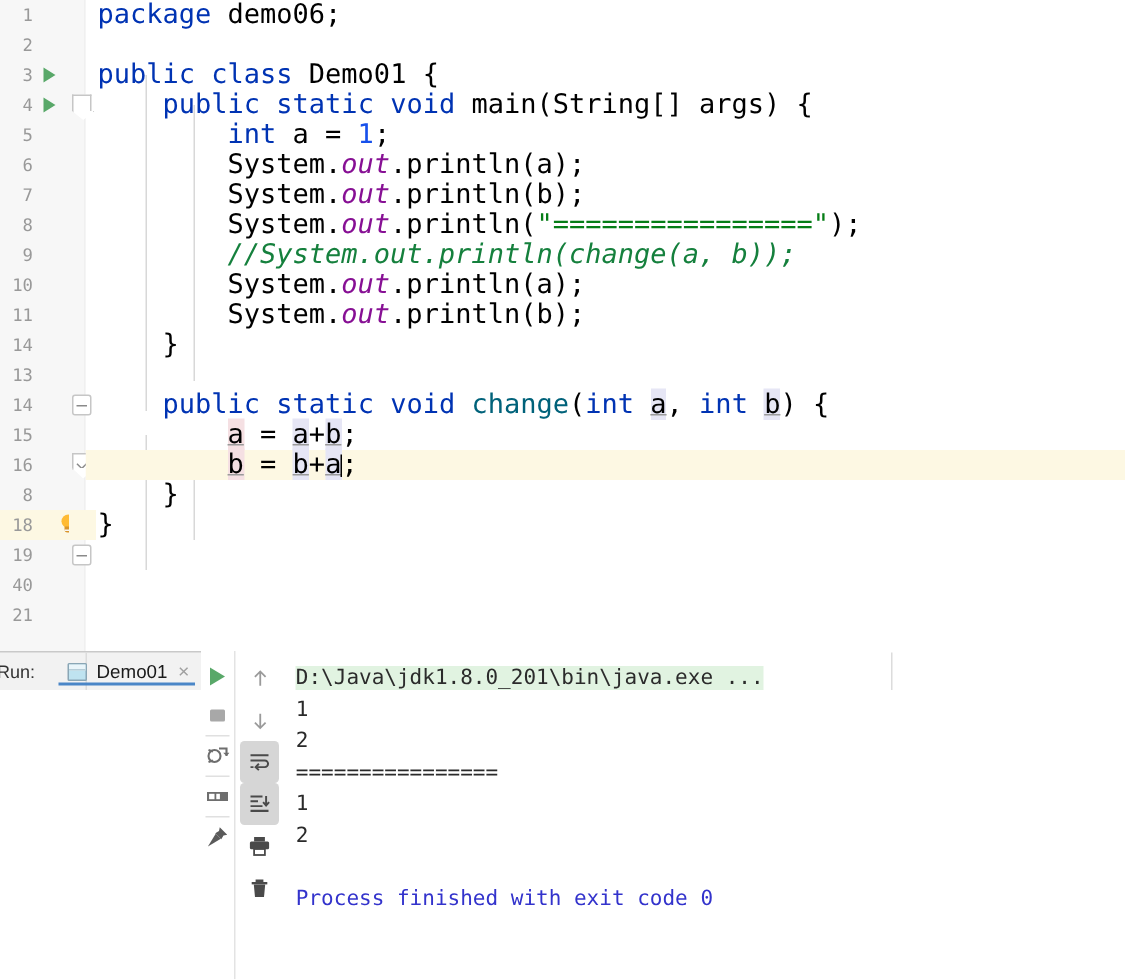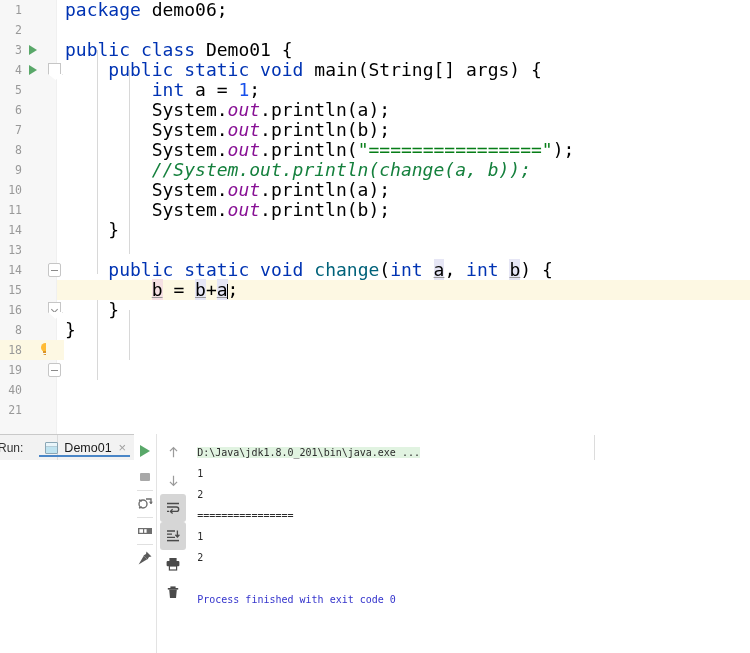--- a/index.html
+++ b/index.html
@@ -220,21 +220,21 @@
   .tbsep { width: 16px; height:1px; background:#e0e0e0; }
 
   .console {
     flex:1; padding: 8px 0 0 8px;
     overflow: hidden;
     position: relative;
   }
   .cline {
     height: 21px; line-height: 21px;
     font-family: "DejaVu Sans Mono", monospace;
-    font-size: 10px;
+    font-size: 14px;
     white-space: pre;
     color: #2a2a2a;
   }
   .cline.path { color: #2b2b2b; }
   .cline.path span { background: #e1f3e1; }
   .cline.sys { color: #3333cc; }
 
   
   .hdr-rule { position:absolute; top:0; bottom:0; width:1px; background:#dcdcdc; }
 </style>
@@ -351,20 +351,21 @@
           <div class="code-line">        <span class="kw">int</span> a = <span class="num">1</span>;</div>
           <div class="code-line">        System.<span class="fld">out</span>.println(a);</div>
           <div class="code-line">        System.<span class="fld">out</span>.println(b);</div>
           <div class="code-line">        System.<span class="fld">out</span>.println(<span class="str">"================"</span>);</div>
           <div class="code-line"><span class="cmt">        //System.out.println(change(a, b));</span></div>
           <div class="code-line">        System.<span class="fld">out</span>.println(a);</div>
           <div class="code-line">        System.<span class="fld">out</span>.println(b);</div>
           <div class="code-line">    }</div>
           <div class="code-line">&nbsp;</div>
           <div class="code-line">    <span class="kw">public</span> <span class="kw">static</span> <span class="kw">void</span> <span class="mth">change</span>(<span class="kw">int</span> <span class="var-r">a</span>, <span class="kw">int</span> <span class="var-r">b</span>) {</div>
+          <div class="code-line">        <span class="var-w">a</span> = <span class="var-r">a</span>+<span class="var-r">b</span>;</div>
           <div class="code-line hl">        <span class="var-w">b</span> = <span class="var-r">b</span>+<span class="var-r">a</span><span class="caret"></span>;</div>
           <div class="code-line">    }</div>
           <div class="code-line">}</div>
           <div class="code-line">&nbsp;</div>
         </div>
     </div>
   </div>
 
   <div class="run-panel">
 

